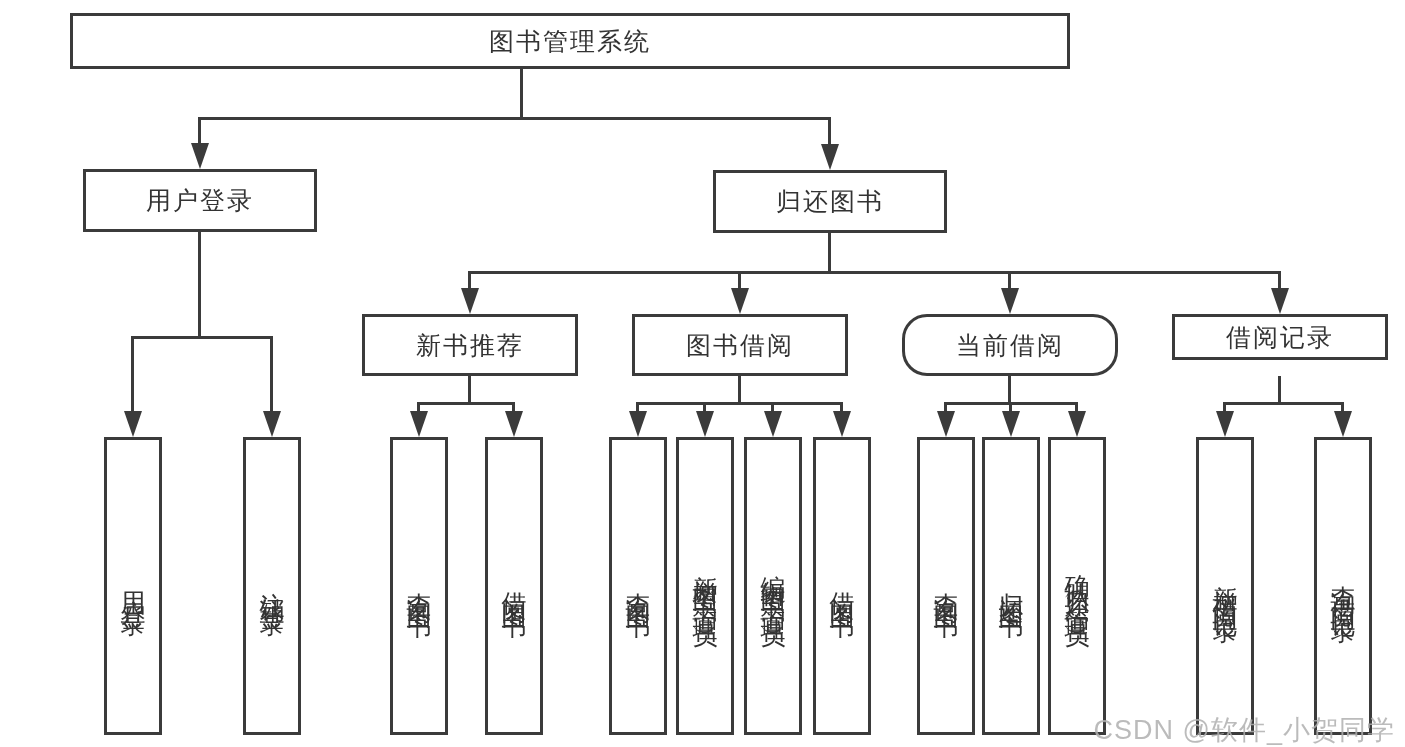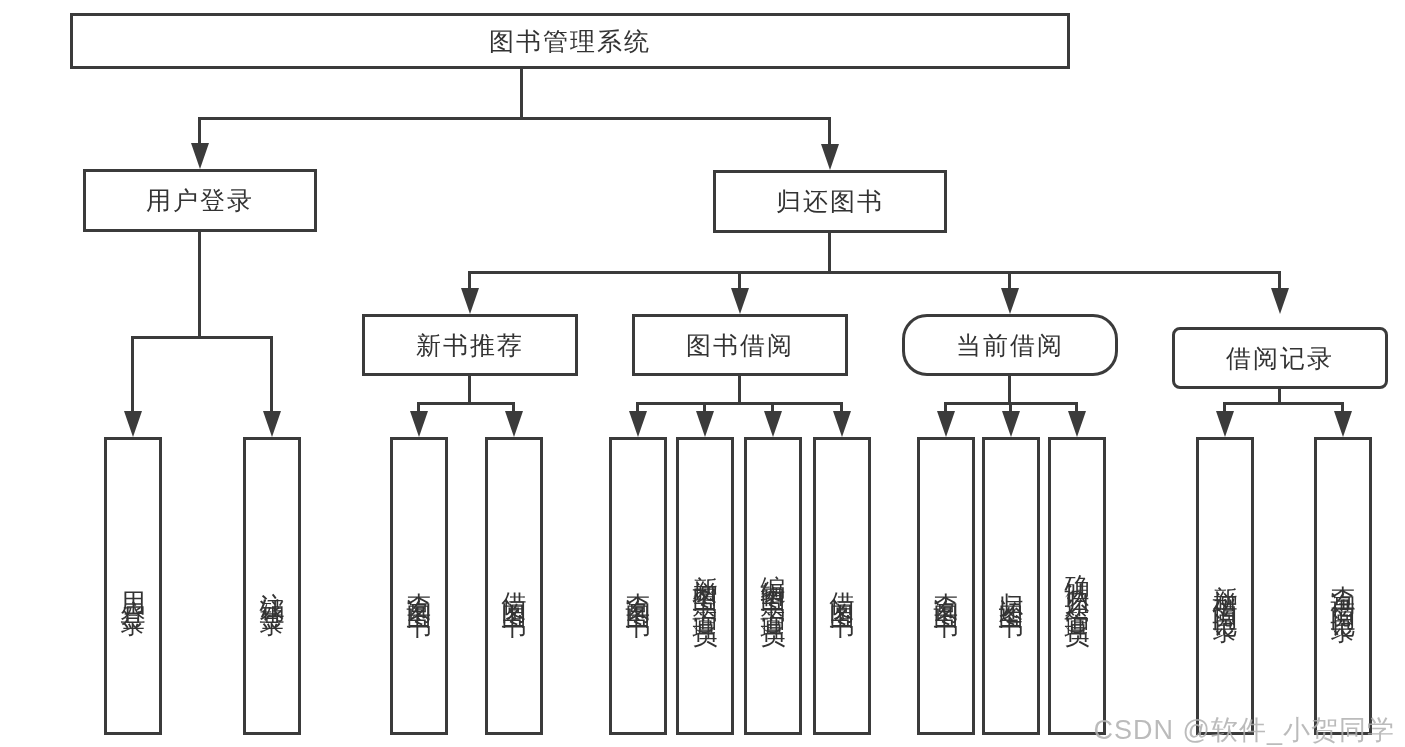--- a/index.html
+++ b/index.html
@@ -88,21 +88,21 @@
 
   <div class="box" style="left:362px;top:314px;width:216px;height:62px;">
     <span>新书推荐</span>
   </div>
   <div class="box" style="left:632px;top:314px;width:216px;height:62px;">
     <span>图书借阅</span>
   </div>
   <div class="box" style="left:902px;top:314px;width:216px;height:62px;border-radius:25px;">
     <span>当前借阅</span>
   </div>
-  <div class="box" style="left:1172px;top:327px;width:216px;height:62px;border-radius:8px;">
+  <div class="box" style="left:1172px;top:314px;width:216px;height:46px;">
     <span>借阅记录</span>
   </div>
 
   <div class="vline" style="left:468px;top:376px;height:28px;"></div>
   <div class="hline" style="left:417px;top:402px;width:98px;"></div>
   <div class="vline" style="left:417px;top:402px;height:10px;"></div>
   <div class="arrow" style="left:410px;top:411px;"></div>
   <div class="vline" style="left:512px;top:402px;height:10px;"></div>
   <div class="arrow" style="left:505px;top:411px;"></div>
 

